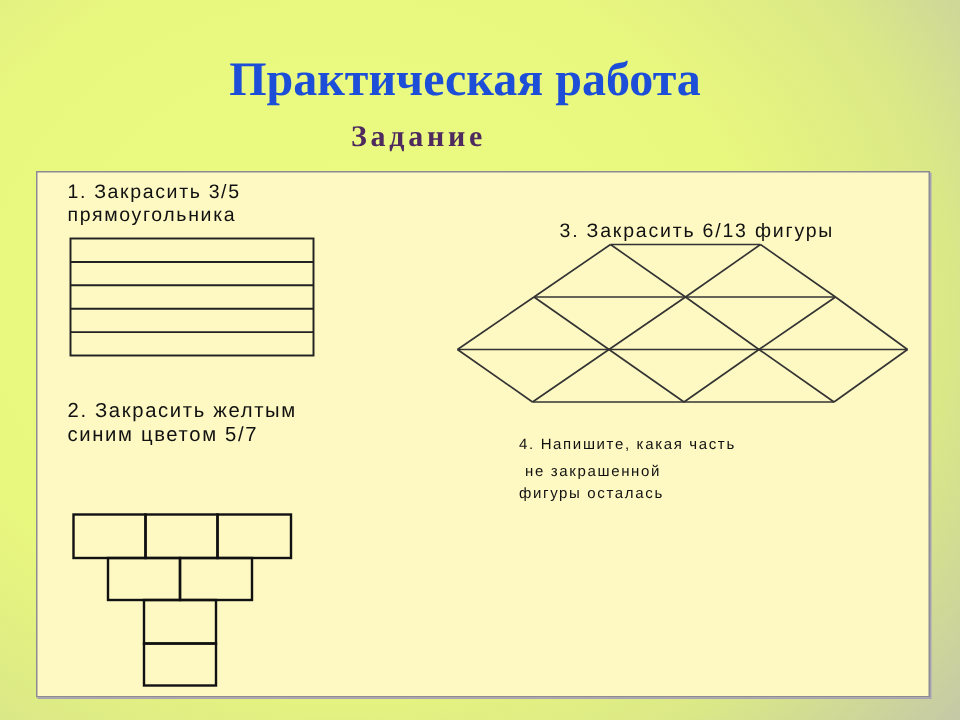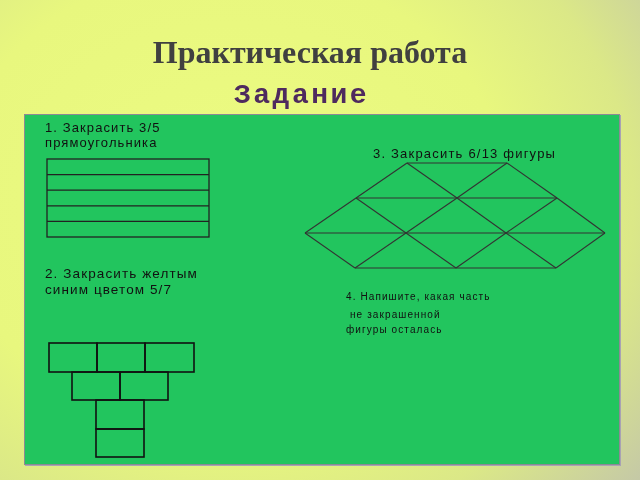--- a/index.html
+++ b/index.html
@@ -5,33 +5,33 @@
     html, body { margin: 0; padding: 0; }
     body {
       width: 640px; height: 480px; overflow: hidden; position: relative;
       background: radial-gradient(ellipse 620px 520px at 230px 200px, #ecfb82 0%, #e8f77e 45%, #dbe887 65%, #c5c9a6 85%, #b7b8a6 100%);
       font-family: "Liberation Sans", sans-serif;
     }
     .title-main {
       position: absolute; left: 0; width: 640px; top: 34px;
       text-align: center; padding-right: 4px; box-sizing: border-box;
       font-family: "Liberation Serif", serif; font-weight: bold;
-      font-size: 32px; color: #404040; letter-spacing: 0px;
+      font-size: 32px; color: #1d4ed8; letter-spacing: 0px;
       white-space: nowrap;
     }
     .title-main span { display: inline-block; transform: translateX(-8px); }
     .title-sub {
       position: absolute; left: 234px; top: 80px;
-      font-family: Liberation Mono, monospace; font-weight: bold;
-      font-size: 28px; color: #4e2a5e; letter-spacing: 2.5px;
+      font-family: Liberation Serif, serif; font-weight: bold;
+      font-size: 20px; color: #4e2a5e; letter-spacing: 2.5px;
       white-space: nowrap;
     }
     .card {
       position: absolute; left: 24px; top: 114px; width: 596px; height: 351px;
-      background: #22c55e; box-sizing: border-box;
+      background: #fef9c3; box-sizing: border-box;
       border: 1px solid #8c8a94;
       box-shadow: 1px 1px 0 #a8a2b4;
       overflow: hidden;
     }
     .task-text {
       position: absolute; font-family: "Liberation Sans", sans-serif;
       font-size: 13px; color: #111; letter-spacing: 1.1px; line-height: 15px;
       white-space: nowrap;
     }
     .task1 { left: 20px; top: 5px; }

